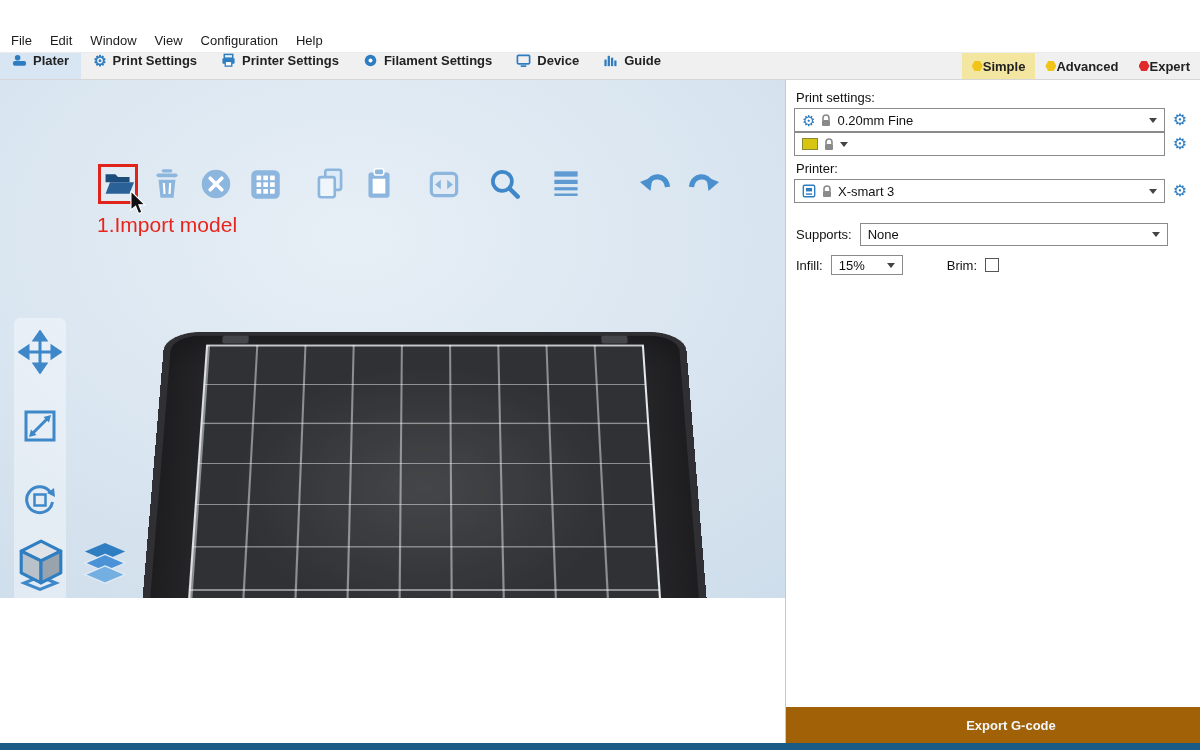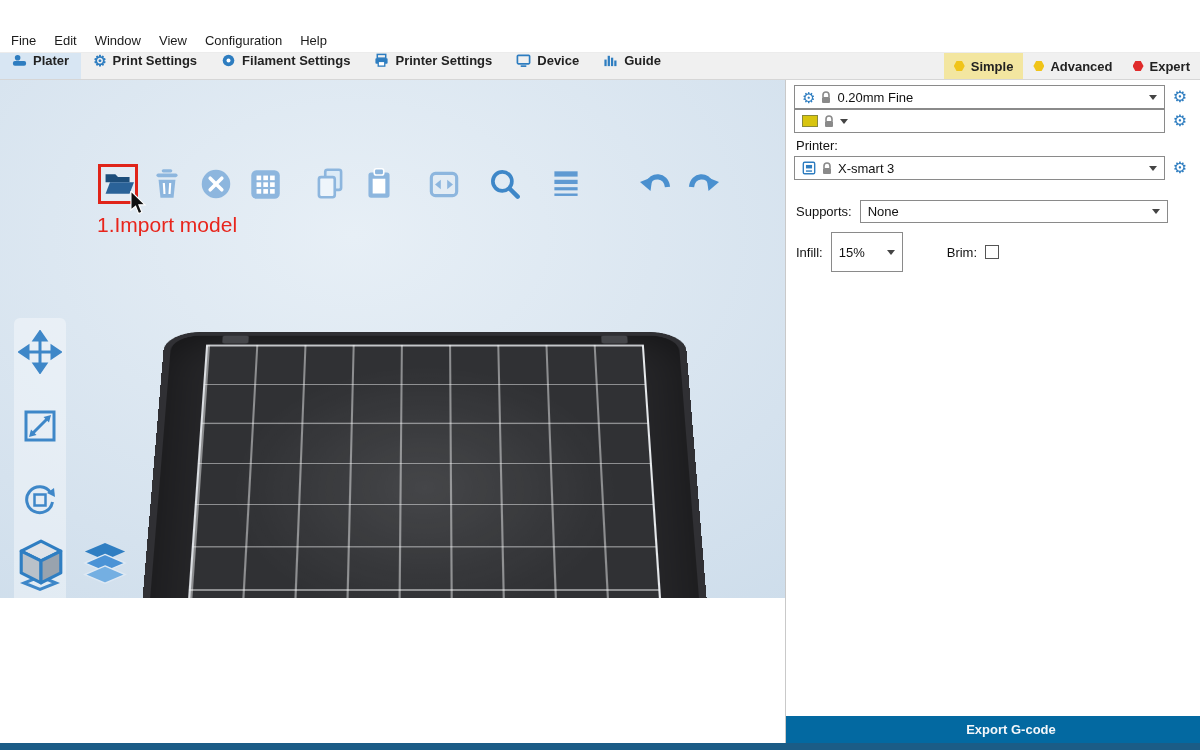--- a/index.html
+++ b/index.html
@@ -26,21 +26,21 @@
              display:flex; align-items:center; padding-left:2px; border-bottom:1px solid #ececec; }
   .menu-item { padding:0 9px; color:#1b1b1b; height:100%; display:flex; align-items:center; }
 
   
   .tabbar { position:absolute; left:0; top:53px; width:1200px; height:27px; background:#f0f0f0;
             border-bottom:1px solid #d6d6d6; display:flex; align-items:stretch; }
   .tab { display:flex; align-items:flex-start; gap:6px; padding:0 12px; font-weight:700; color:#222; }
   .tab.selected { background:#d8e6f3; }
   .tab svg { flex:0 0 auto; }
   .gear-glyph { color:#2e7dc0; font-size:15px; line-height:1; }
-  .mode { display:flex; align-items:center; gap:6px; padding:0 10px; font-weight:700; color:#222; }
+  .mode { display:flex; align-items:center; padding:0 10px; font-weight:700; color:#222; }
   .mode.selected { background:#f3e6a0; }
   .hex { width:11px; height:11px; clip-path:polygon(25% 5%,75% 5%,100% 50%,75% 95%,25% 95%,0% 50%); }
   .hex.yellow { background:#f0c419; }
   .hex.red { background:#e02b2b; }
 
   
   .viewport { position:absolute; left:0; top:80px; width:785px; height:518px;
               background:radial-gradient(900px 620px at 45% 30%, #e7eff6 0%, #d5e2ee 55%, #c6d8e8 100%); overflow:hidden; }
   .sidebar { position:absolute; left:785px; top:80px; width:415px; height:663px; background:#fff;
              border-left:1px solid #c9c9c9; padding:5px 10px 0 8px; }
@@ -90,33 +90,33 @@
   .combo-row { display:flex; align-items:center; gap:5px; }
   .combo { flex:1; display:flex; align-items:center; gap:6px; height:24px; padding:0 7px;
            background:#fff; border:1px solid #8a8a8a; color:#111; }
   .combo-text { flex:1; white-space:nowrap; overflow:hidden; }
   .caret { width:0; height:0; border-left:4px solid transparent; border-right:4px solid transparent;
            border-top:5px solid #444; }
   .gear-btn { width:20px; height:24px; display:flex; align-items:center; justify-content:center; }
   .gear-btn .gear-glyph { font-size:16px; }
   .swatch { width:16px; height:12px; background:#d8c50f; border:1px solid #8a8a3a; }
   .row-inline { display:flex; align-items:center; margin-top:20px; }
-  .combo.small { flex:0 0 auto; height:40px; }
+  .combo.small { flex:0 0 auto; height:20px; }
   .checkbox { width:14px; height:14px; border:1px solid #555; background:#fff; margin-left:8px; }
-  .export-btn { position:absolute; left:0; bottom:0; width:100%; height:27px; background:#0369a1;
+  .export-btn { position:absolute; left:0; bottom:0; width:100%; height:36px; background:#a16207;
                 color:#f4f7fa; font-weight:700; display:flex; align-items:center; justify-content:center;padding-left:36px; }
 </style>
 </head>
 <body>
 
 <div id="app">
 
 
   <div class="menubar">
-    <div class="menu-item">Fine</div>
+    <div class="menu-item">File</div>
     <div class="menu-item">Edit</div>
     <div class="menu-item">Window</div>
     <div class="menu-item">View</div>
     <div class="menu-item">Configuration</div>
     <div class="menu-item">Help</div>
   </div>
 
   <div class="tabbar">
     <div class="tab selected">
       <svg width="15" height="15" viewBox="0 0 16 16">
@@ -124,32 +124,32 @@
           <rect x="1" y="8.5" width="14" height="5" rx="2" fill="#2e7dc0"></rect>
       </svg>
       <span>Plater</span>
     </div>
     <div class="tab">
       <span class="gear-glyph">⚙</span>
       <span>Print Settings</span>
     </div>
     <div class="tab">
       <svg width="15" height="15" viewBox="0 0 16 16">
-        <circle cx="8" cy="8" r="6.2" fill="#2e7dc0"></circle>
-          <circle cx="8" cy="8" r="2.1" fill="#fff"></circle>
-      </svg>
-      <span>Filament Settings</span>
-    </div>
-    <div class="tab">
-      <svg width="15" height="15" viewBox="0 0 16 16">
         <rect x="3.5" y="1.5" width="9" height="4" fill="none" stroke="#2e7dc0" stroke-width="1.6"></rect>
         <rect x="1.5" y="5.5" width="13" height="6" rx="1" fill="#2e7dc0"></rect>
         <rect x="4.5" y="9" width="7" height="5" fill="#fff" stroke="#2e7dc0" stroke-width="1.4"></rect>
       </svg>
       <span>Printer Settings</span>
+    </div>
+    <div class="tab">
+      <svg width="15" height="15" viewBox="0 0 16 16">
+        <circle cx="8" cy="8" r="6.2" fill="#2e7dc0"></circle>
+          <circle cx="8" cy="8" r="2.1" fill="#fff"></circle>
+      </svg>
+      <span>Filament Settings</span>
     </div>
     <div class="tab">
       <svg width="15" height="15" viewBox="0 0 16 16">
         <rect x="1.5" y="2.5" width="13" height="9" rx="1" fill="none" stroke="#2e7dc0" stroke-width="1.8"></rect>
         <line x1="5" y1="14" x2="11" y2="14" stroke="#2e7dc0" stroke-width="1.8"></line>
       </svg>
       <span>Device</span>
     </div>
     <div class="tab">
       <svg width="15" height="15" viewBox="0 0 16 16">
@@ -351,20 +351,21 @@
           <polygon points="24,2 45,11 24,20 3,11" fill="#2f7ec2"></polygon>
           <polygon points="24,14 45,23 24,32 3,23" fill="#4b93d6" stroke="#dfe9f3" stroke-width="1.5"></polygon>
           <polygon points="24,26 45,35 24,44 3,35" fill="#74afe2" stroke="#dfe9f3" stroke-width="1.5"></polygon>
         </svg>
       </div>
     </div>
   </div>
 
   <div class="sidebar">
 
+    <div class="sb-label">Print settings:</div>
     <div class="combo-row">
       <div class="combo">
         <span class="gear-glyph">⚙</span>
         <svg width="10" height="13" viewBox="0 0 10 13">
           <path d="M2 6V4a3 3 0 0 1 6 0v2" fill="none" stroke="#8a8a8a" stroke-width="1.6"></path>
           <rect x="1" y="6" width="8" height="6" rx="1" fill="#8a8a8a"></rect>
         </svg>
         <span class="combo-text">0.20mm Fine</span>
         <span class="caret"></span>
       </div>

